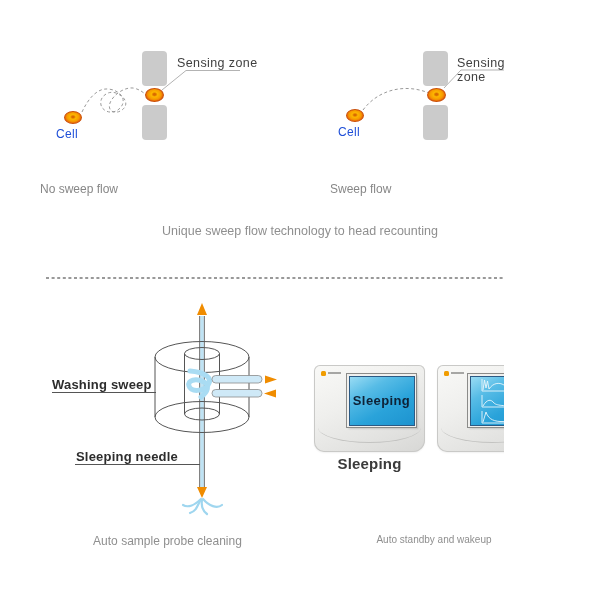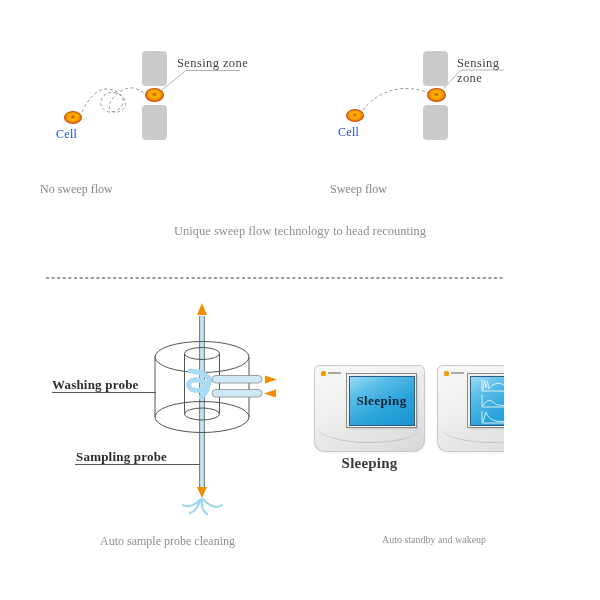--- a/index.html
+++ b/index.html
@@ -1,18 +1,18 @@
 <!DOCTYPE html>
 <html><head>
 <meta charset="utf-8">
 <style>
   html,body{margin:0;padding:0;background:#fff;}
   .page{
     position:relative;width:504px;height:600px;background:#ffffff;
-    font-family:Liberation Serif, serif;overflow:hidden;
+    font-family:Liberation Sans, sans-serif;overflow:hidden;
   }
   .abs{position:absolute;}
   
   .block{position:absolute;width:25px;height:35px;background:#cbcbcb;border-radius:4px;}
   
   .cell{
     position:absolute;border-radius:50%;
     background:radial-gradient(ellipse at 50% 45%,
       #d96a00 0%, #d96a00 10%, #fdb700 26%, #f79c00 52%, #e4560d 78%, #dd520c 100%);
     border:1px solid #c94e07;
@@ -130,22 +130,22 @@
       <path d="M 201 499 C 195 505 188 508 183 505"></path>
       <path d="M 203 499 C 209 506 217 509 222 505"></path>
       <path d="M 202 500 C 201 506 203 511 207 514"></path>
       <path d="M 200 501 C 197 507 196 511 190 513"></path>
     </g>
 
     <line x1="52" y1="392.5" x2="156" y2="392.5" stroke="#555" stroke-width="1.2"></line>
     <line x1="75" y1="464.5" x2="200" y2="464.5" stroke="#555" stroke-width="1.2"></line>
   </svg>
 
-  <div class="part-label" style="left:52px;top:377px">Washing probe</div>
-  <div class="part-label" style="left:76px;top:449px">Sampling probe</div>
+  <div class="part-label" style="left:52px;top:377px">Washing sweep</div>
+  <div class="part-label" style="left:76px;top:449px">Sleeping needle</div>
   <div class="section-caption" style="left:40px;top:534px;width:255px;font-size:12px">Auto sample probe cleaning</div>
 
   <div class="device" style="left:314px">
     <div class="logo">
       <span class="logo-mark"></span>
       <span class="logo-bar"></span>
     </div>
     <div class="screen" style="left:32px">
       <div class="screen-blue">
         <span class="screen-text">Sleeping</span>

